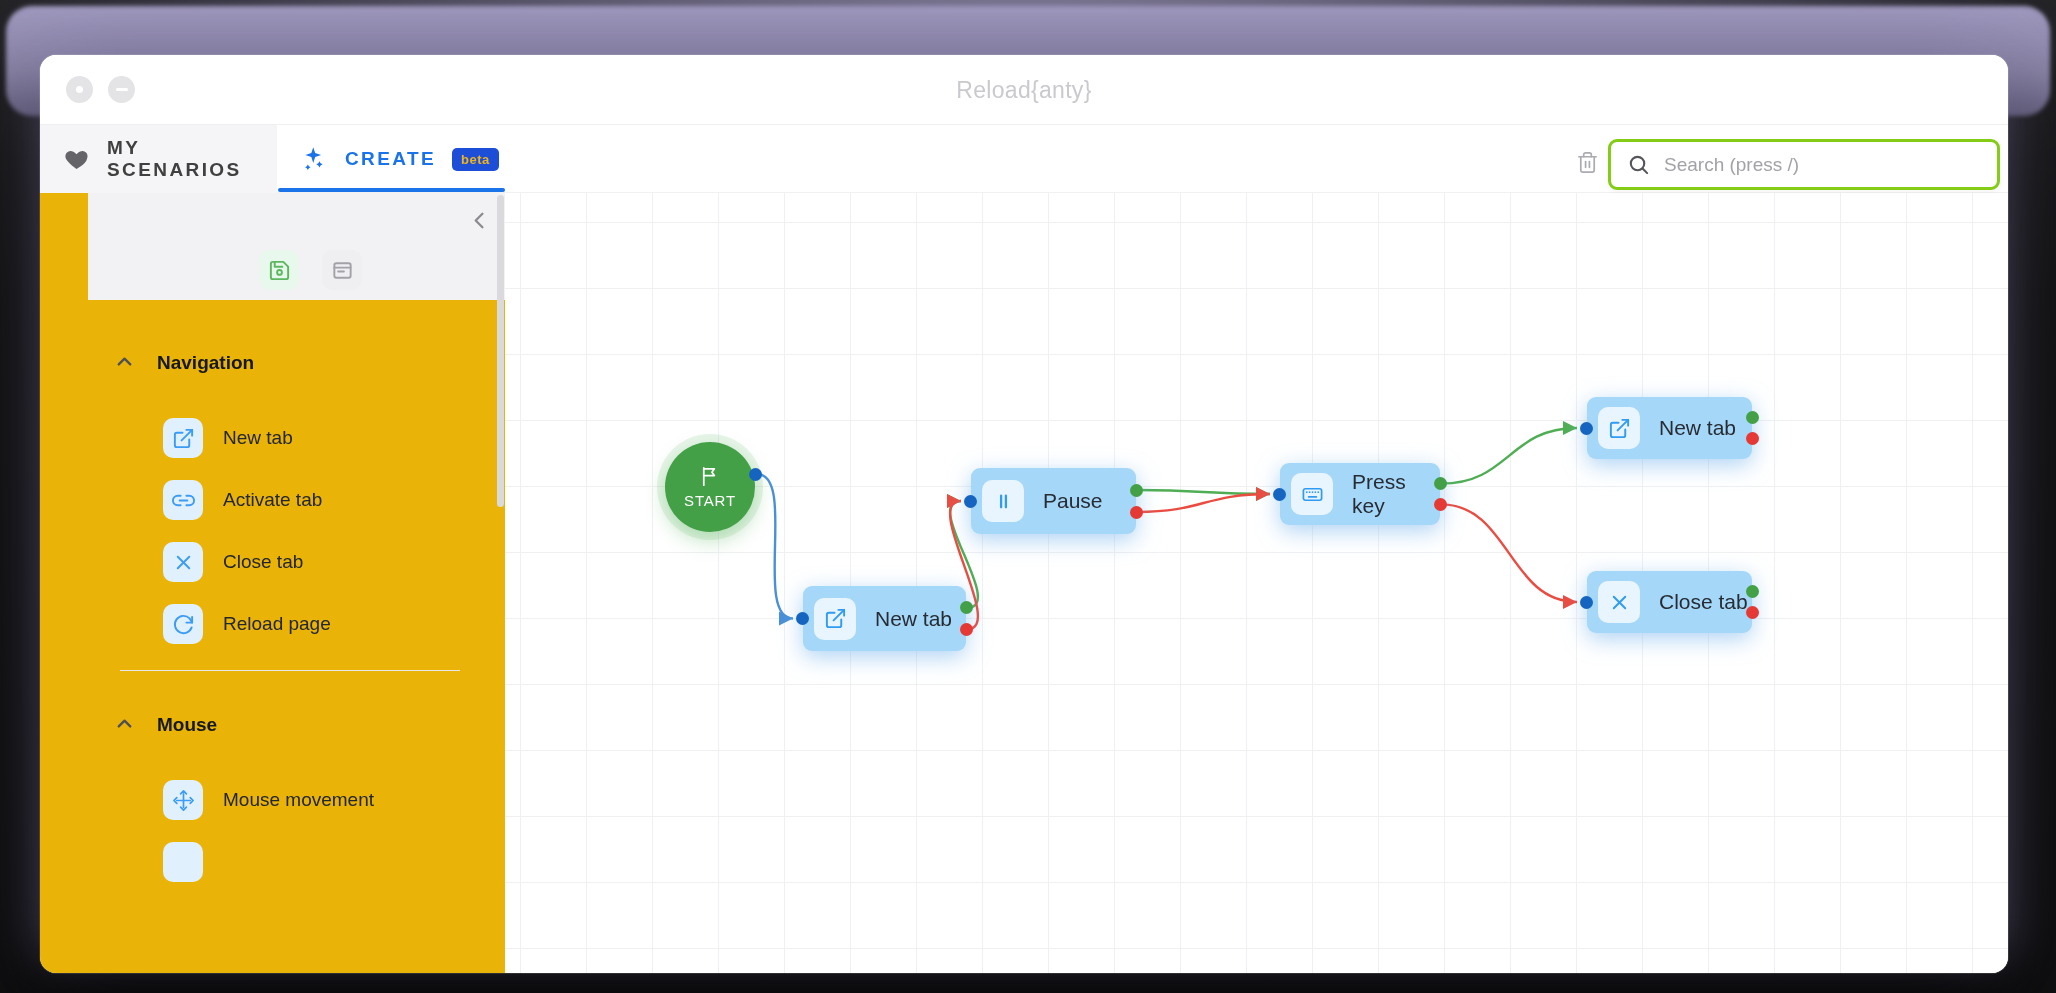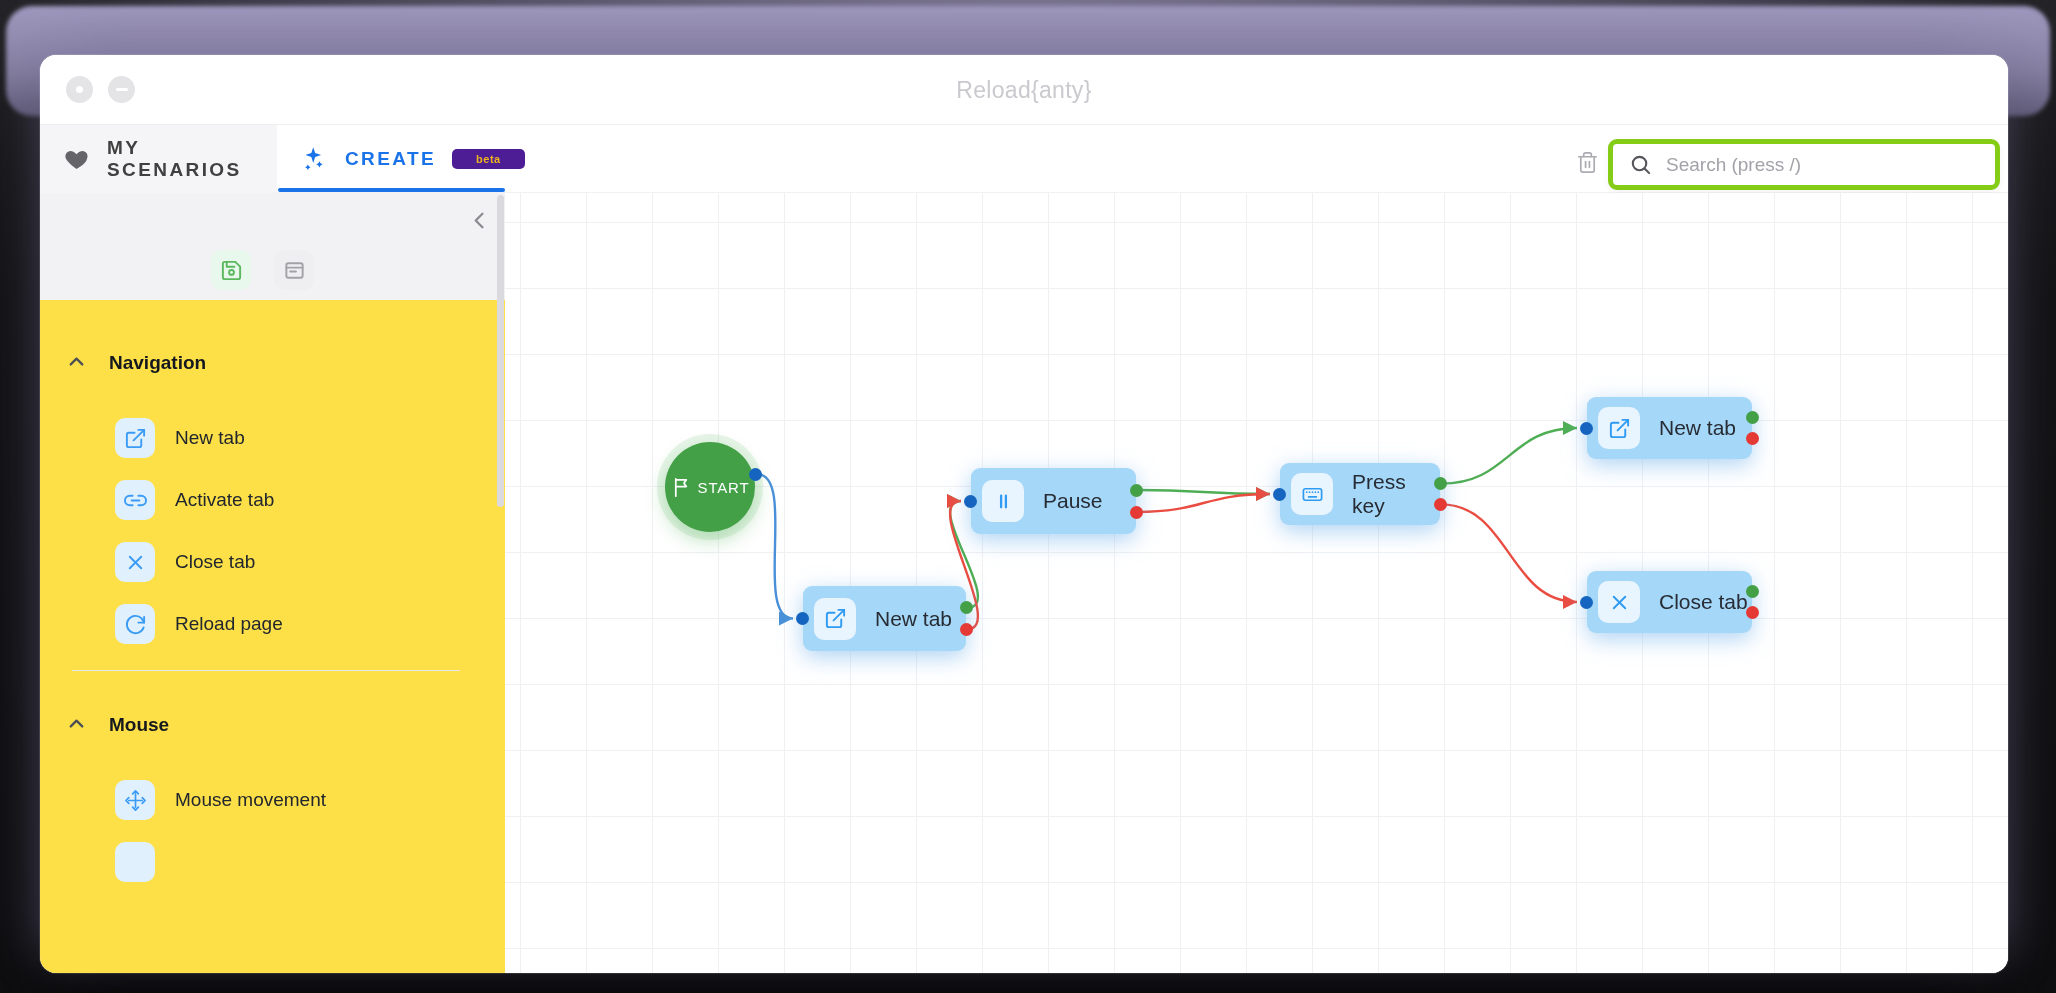--- a/index.html
+++ b/index.html
@@ -19,30 +19,30 @@
   .win-btn .dot{width:7px;height:7px;border-radius:50%;background:#fff;}
   .win-btn .bar{width:12px;height:3.5px;border-radius:2px;background:#fff;}
   .title{position:absolute;left:0;right:0;top:0;height:70px;display:flex;align-items:center;justify-content:center;
     color:#c9c9ce;font-size:23px;letter-spacing:.3px;}
   
   .tabrow{position:absolute;left:0;top:70px;right:0;height:68px;background:#fff;border-bottom:1px solid #f1f1f4;}
   .tab{display:flex;align-items:center;height:68px;cursor:pointer;}
   .tab-scenarios{position:absolute;left:0;top:0;width:237px;background:#f5f5f7;padding-left:24px;gap:18px;
     color:#404040;font-size:19px;font-weight:600;letter-spacing:2.4px;}
   .tab-create{position:absolute;left:262px;top:0;gap:16px;color:#1a73e8;font-size:19px;font-weight:600;letter-spacing:2.4px;}
-  .beta{background:#4c1d95;color:#edb41e;font-size:11px;font-weight:700;letter-spacing:.5px;
-    padding:4px 24px;border-radius:5px;}
+  .beta{background:#1d4ed8;color:#edb41e;font-size:13px;font-weight:700;letter-spacing:.5px;
+    padding:4px 9px;border-radius:5px;}
   .create-underline{position:absolute;left:238px;bottom:0;width:227px;height:4px;background:#1a73e8;border-radius:2px;}
   .trash{position:absolute;left:1532px;top:22px;width:30px;height:30px;border:none;background:transparent;padding:0;color:#ababb2;cursor:pointer;}
-  .searchbox{position:absolute;left:1568px;top:14px;width:392px;height:51px;background:#fff;border:5px solid #84cc16;border-radius:9px;
+  .searchbox{position:absolute;left:1568px;top:14px;width:392px;height:51px;background:#fff;border:3px solid #84cc16;border-radius:9px;
     box-shadow:0 2px 6px rgba(0,0,0,.05);display:flex;align-items:center;padding:8px 16px;gap:12px;color:#55555c;}
   .searchbox input{border:none;outline:none;flex:1;font-size:19px;color:#55555c;background:transparent;}
   .searchbox input::placeholder{color:#a2a2a9;}
   
-  .sidebar{position:absolute;left:0;top:138px;width:465px;bottom:0;background:#fde047;overflow:hidden;}
+  .sidebar{position:absolute;left:0;top:138px;width:465px;bottom:0;background:#eab308;overflow:hidden;padding-left:48px;}
   .sidebar-top{position:relative;height:107px;background:#f2f2f5;}
   .sb-btn{position:absolute;width:40px;height:40px;border-radius:10px;border:none;padding:0;display:flex;align-items:center;justify-content:center;cursor:pointer;}
   .sb-btn.save{left:171px;top:57px;background:#e9f8ec;color:#5cb85f;}
   .sb-btn.panel{left:234px;top:57px;background:#efeff1;color:#a2a2a7;}
   .collapse{position:absolute;right:12px;top:14px;width:26px;height:26px;border:none;background:transparent;padding:0;color:#8b8b90;cursor:pointer;}
   .sb-sections{padding-top:51px;}
   .sb-header{display:flex;align-items:center;gap:21px;padding-left:25px;margin-bottom:44px;cursor:pointer;}
   .sb-header .chev{color:#4c4f55;display:flex;}
   .sb-header .t{font-size:19px;font-weight:700;color:#15181e;}
   .sb-item{display:flex;align-items:center;gap:20px;padding-left:75px;height:40px;margin-bottom:22px;cursor:pointer;}
@@ -58,21 +58,21 @@
   .node{position:absolute;background:#a5d7f8;border-radius:9px;display:flex;align-items:center;
     box-shadow:0 6px 22px rgba(110,175,235,.55);cursor:pointer;}
   .node .ibox{width:42px;height:42px;margin-left:11px;border-radius:10px;background:#e9f5fe;color:#2f9bf2;
     display:flex;align-items:center;justify-content:center;flex:none;}
   .node .nlabel{font-size:21px;color:#272c34;margin-left:19px;}
   .port{position:absolute;width:13px;height:13px;border-radius:50%;cursor:crosshair;}
   .port.in{left:-7px;background:#1565c0;}
   .port.success{right:-7px;background:#43a047;}
   .port.error{right:-7px;background:#e53935;}
   .start-node{position:absolute;left:160px;top:249px;width:90px;height:90px;border-radius:50%;background:#43a047;
-    display:flex;flex-direction:row;align-items:center;justify-content:center;gap:4px;color:#fff;cursor:pointer;
+    display:flex;flex-direction:column;align-items:center;justify-content:center;gap:4px;color:#fff;cursor:pointer;
     box-shadow:0 0 0 8px rgba(102,187,106,.15),0 8px 20px rgba(102,187,106,.45);}
   .start-node .slabel{font-size:15px;letter-spacing:.8px;}
   .start-node .port.out{left:84px;top:26px;background:#1565c0;}
 </style>
 </head>
 <body>
 
 <div class="stage">
   <div class="backdrop-glow"></div>
 

